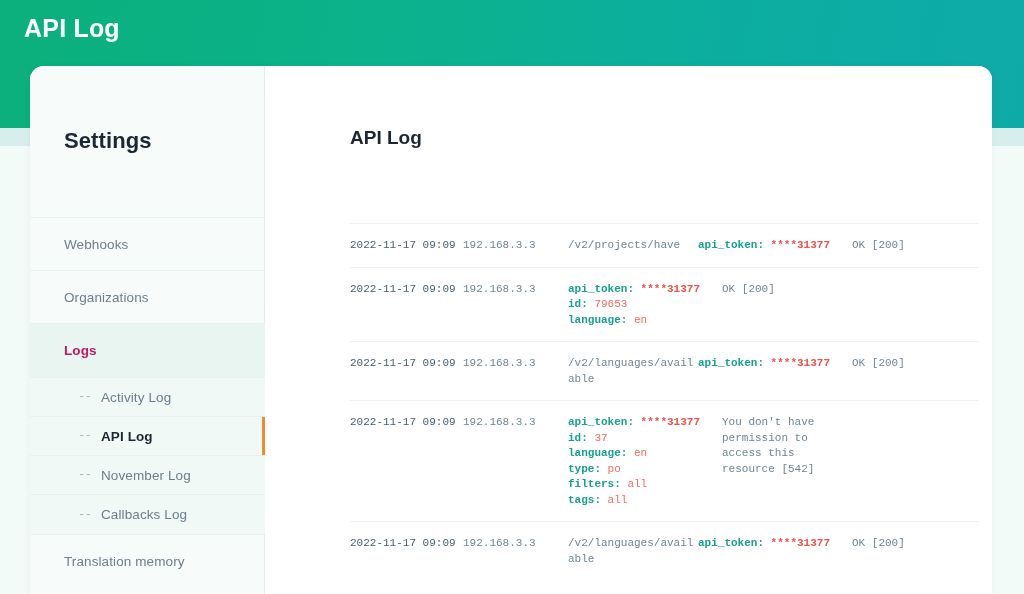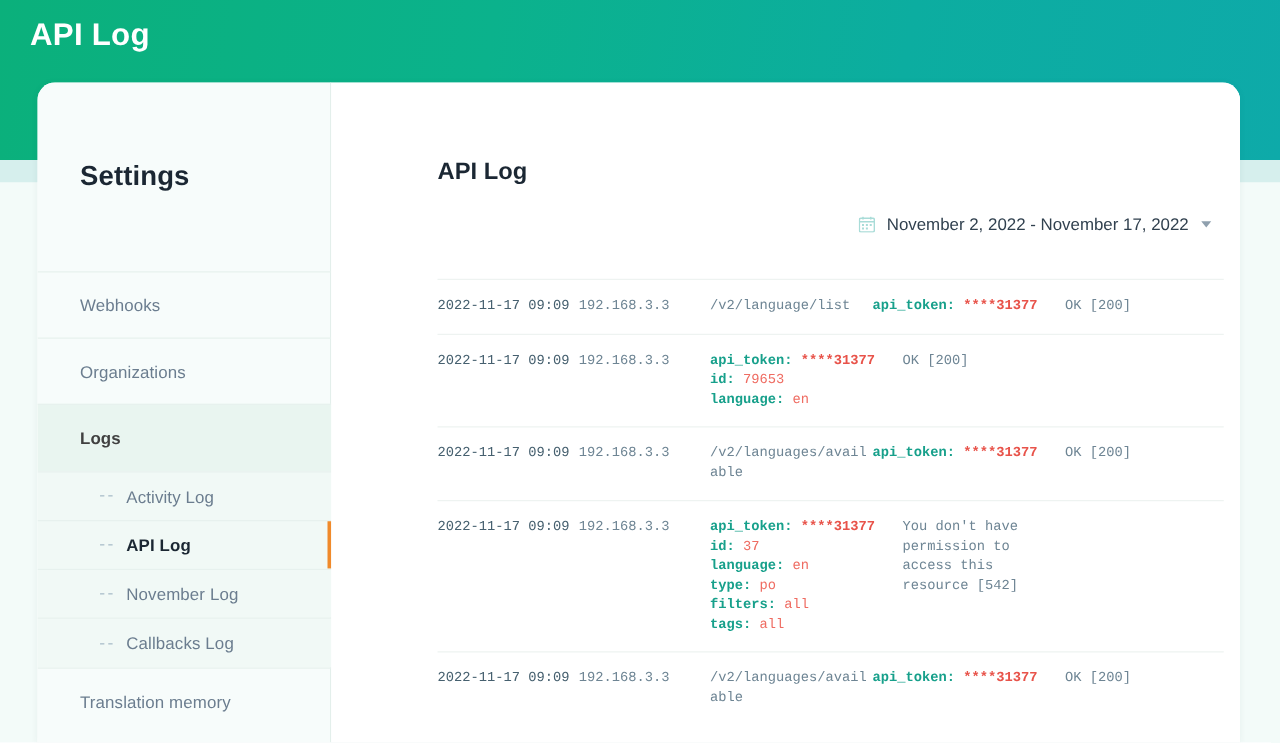--- a/index.html
+++ b/index.html
@@ -105,21 +105,21 @@
   .nav-label {
     font-size: 13.5px;
     color: #6b7d8f;
     letter-spacing: 0.1px;
   }
   .nav-row.top-level .nav-label { padding-left: 34px; }
   .nav-row.active-parent {
     background: #e9f5f0;
   }
   .nav-row.active-parent .nav-label {
-    color: #404040;
+    color: #be185d;
     font-weight: bold;
   }
   .nav-row.sub {
     background: #f1f9f6;
   }
   .nav-row.sub .dash {
     margin-left: 48px;
     margin-right: 10px;
     font-size: 12.5px;
     color: #a8bcc9;
@@ -257,43 +257,26 @@
           </div>
           <div class="nav-row top-level" style="top: 468px; height: 53px;">
             <span class="nav-label">Translation memory</span>
           </div>
         </div>
     </div>
 
     <div id="main">
       <div id="page-heading">API Log</div>
 
-      <div id="daterange">
-        <span class="cal-icon">
-          <svg width="13" height="13" viewBox="0 0 13 13">
-            <rect x="0.5" y="1.5" width="12" height="11" rx="1.2" fill="none" stroke="#a9dcd8" stroke-width="1.2"></rect>
-            <line x1="0.5" y1="4.3" x2="12.5" y2="4.3" stroke="#a9dcd8" stroke-width="1.2"></line>
-            <line x1="3.4" y1="0.4" x2="3.4" y2="2.6" stroke="#a9dcd8" stroke-width="1.2"></line>
-            <line x1="9.6" y1="0.4" x2="9.6" y2="2.6" stroke="#a9dcd8" stroke-width="1.2"></line>
-            <rect x="2.6" y="6.2" width="1.6" height="1.6" fill="#a9dcd8"></rect>
-            <rect x="5.7" y="6.2" width="1.6" height="1.6" fill="#a9dcd8"></rect>
-            <rect x="8.8" y="6.2" width="1.6" height="1.6" fill="#a9dcd8"></rect>
-            <rect x="2.6" y="9.0" width="1.6" height="1.6" fill="#a9dcd8"></rect>
-            <rect x="5.7" y="9.0" width="1.6" height="1.6" fill="#a9dcd8"></rect>
-          </svg>
-        </span>
-        <span class="dr-text">November 2, 2022 - November 17, 2022</span>
-        <span class="caret"></span>
-      </div>
 
       <div id="log-table">
           <div class="log-row">
             <div class="col-ts">2022-11-17 09:09</div>
             <div class="col-ip">192.168.3.3</div>
-            <div class="col-ep">/v2/language/list</div>
+            <div class="col-ep">/v2/projects/have</div>
             <div class="col-par">
               <div class="par-line"><span class="par-k">api_token:</span><span class="par-v strongred"> ****31377</span></div>
             </div>
             <div class="col-st">OK [200]</div>
           </div>
           <div class="log-row">
             <div class="col-ts">2022-11-17 09:09</div>
             <div class="col-ip">192.168.3.3</div>
             <div class="col-par">
               <div class="par-line"><span class="par-k">api_token:</span><span class="par-v strongred"> ****31377</span></div>

